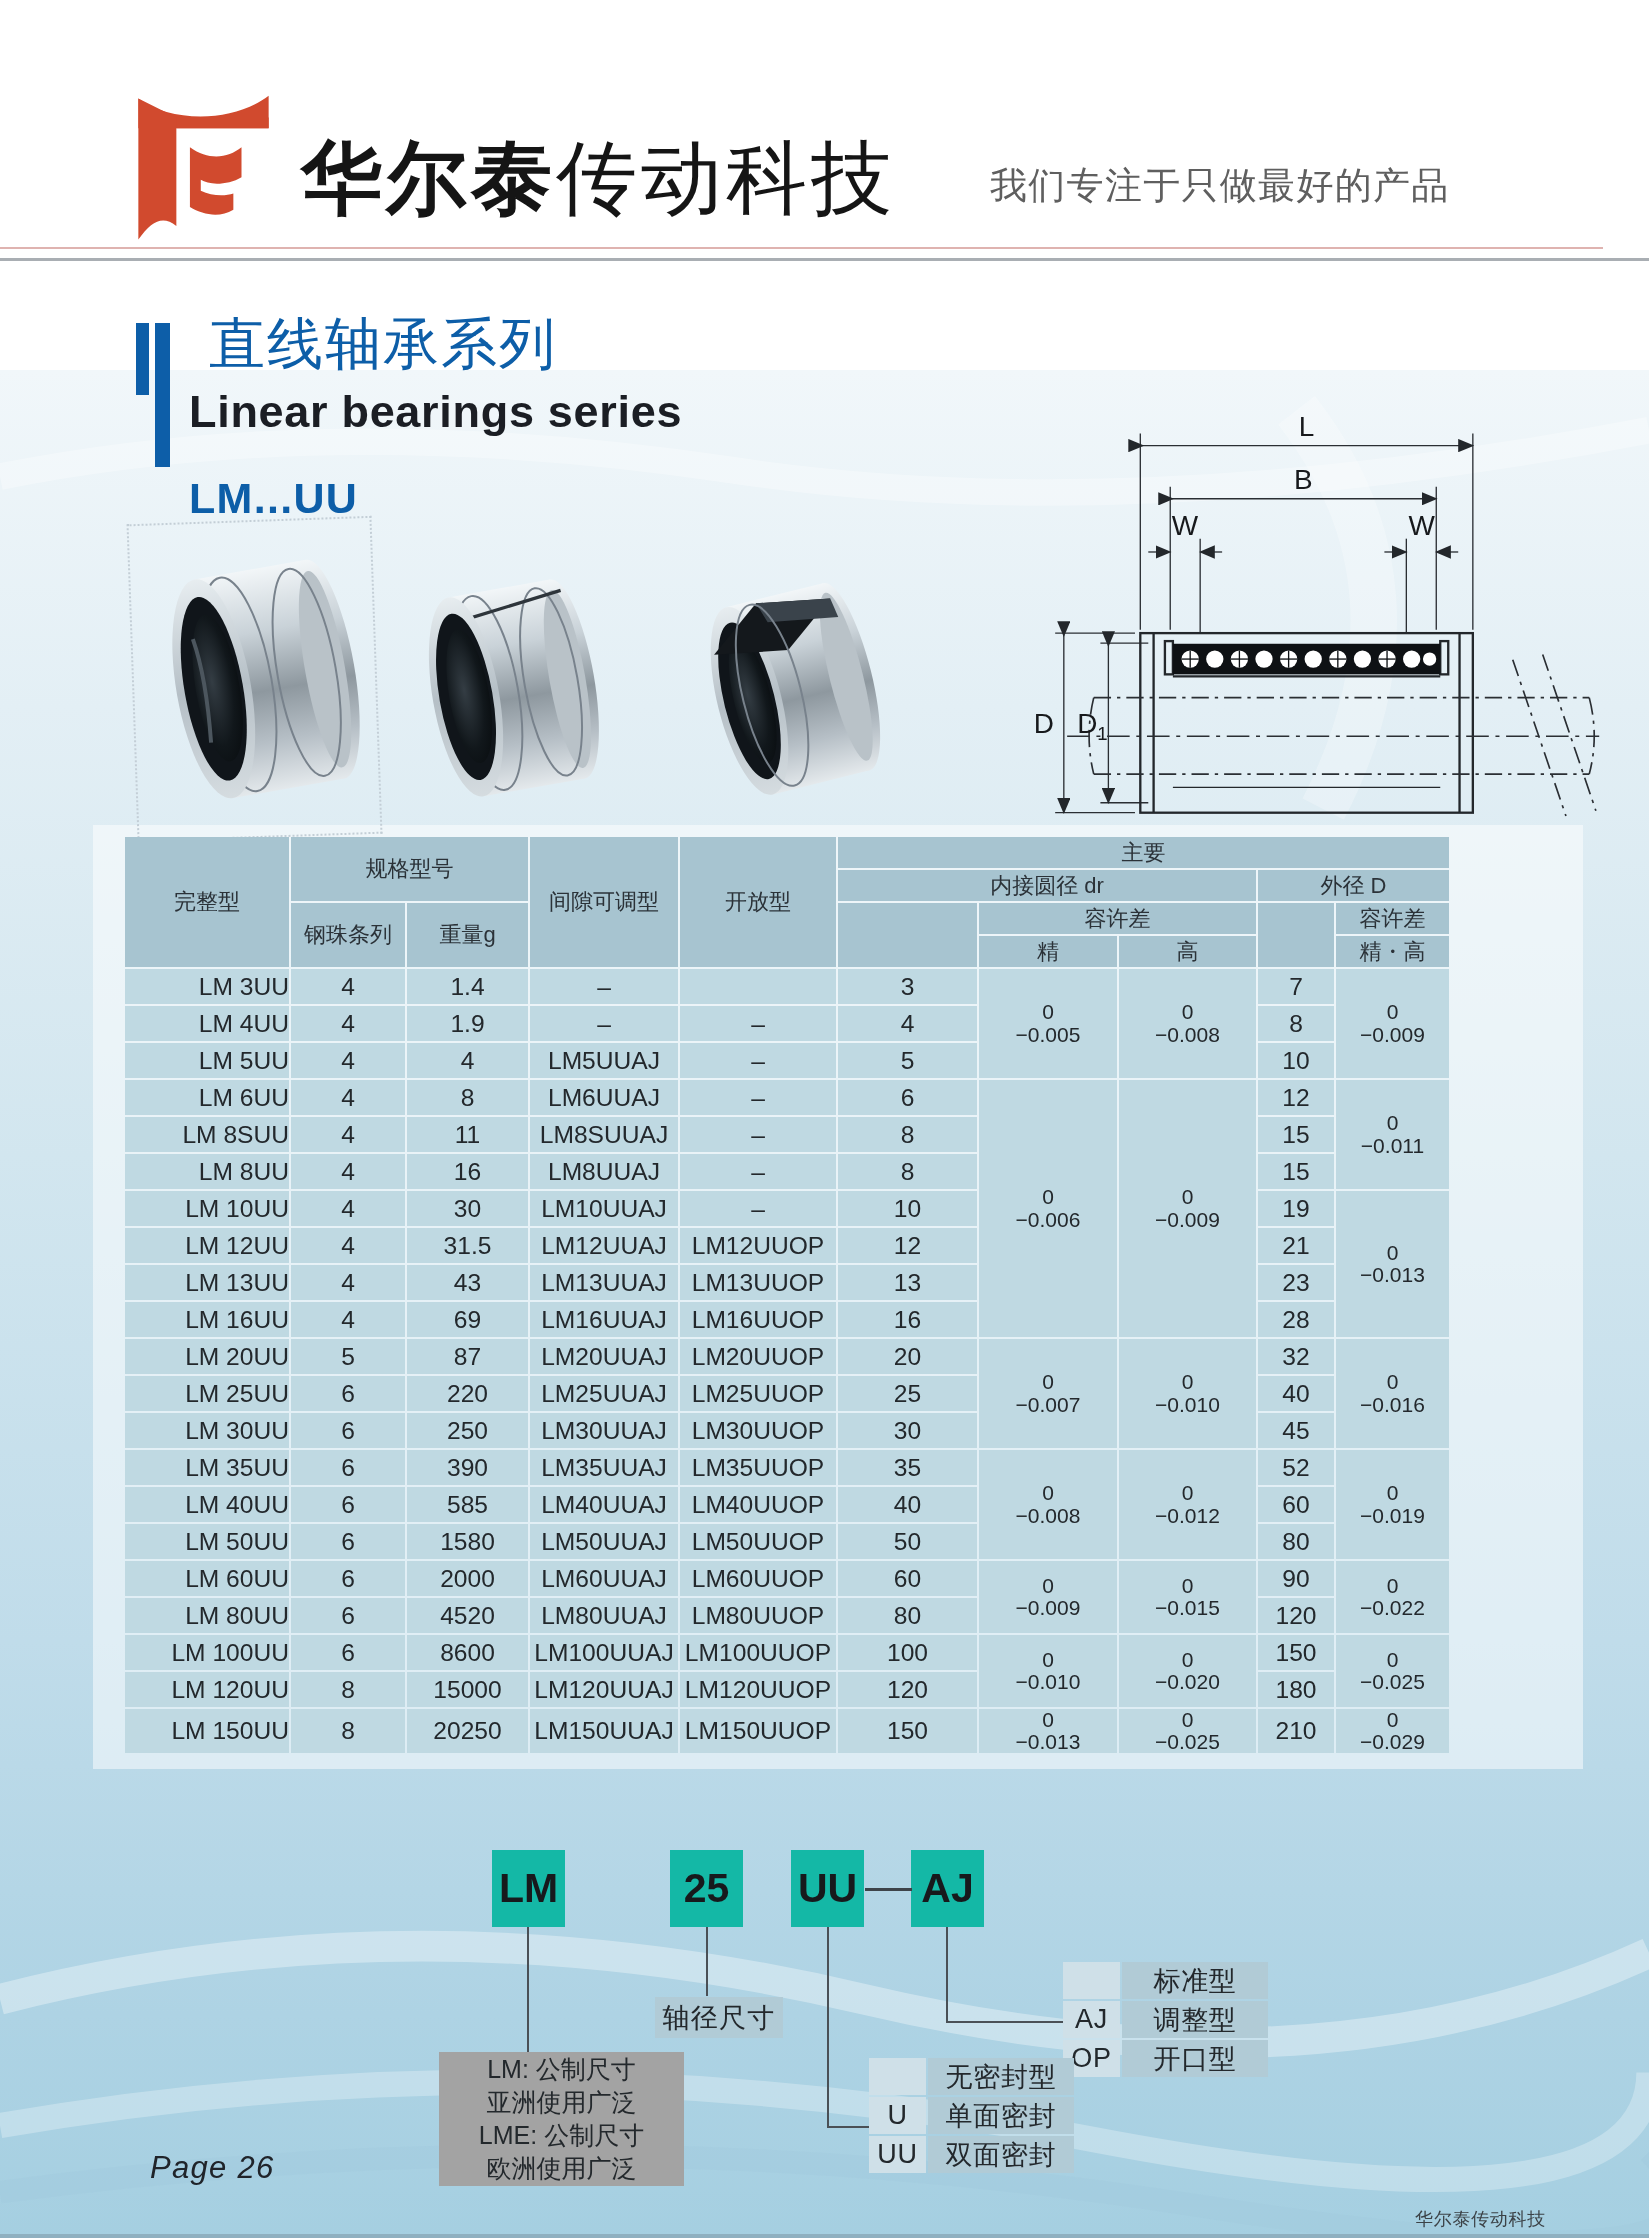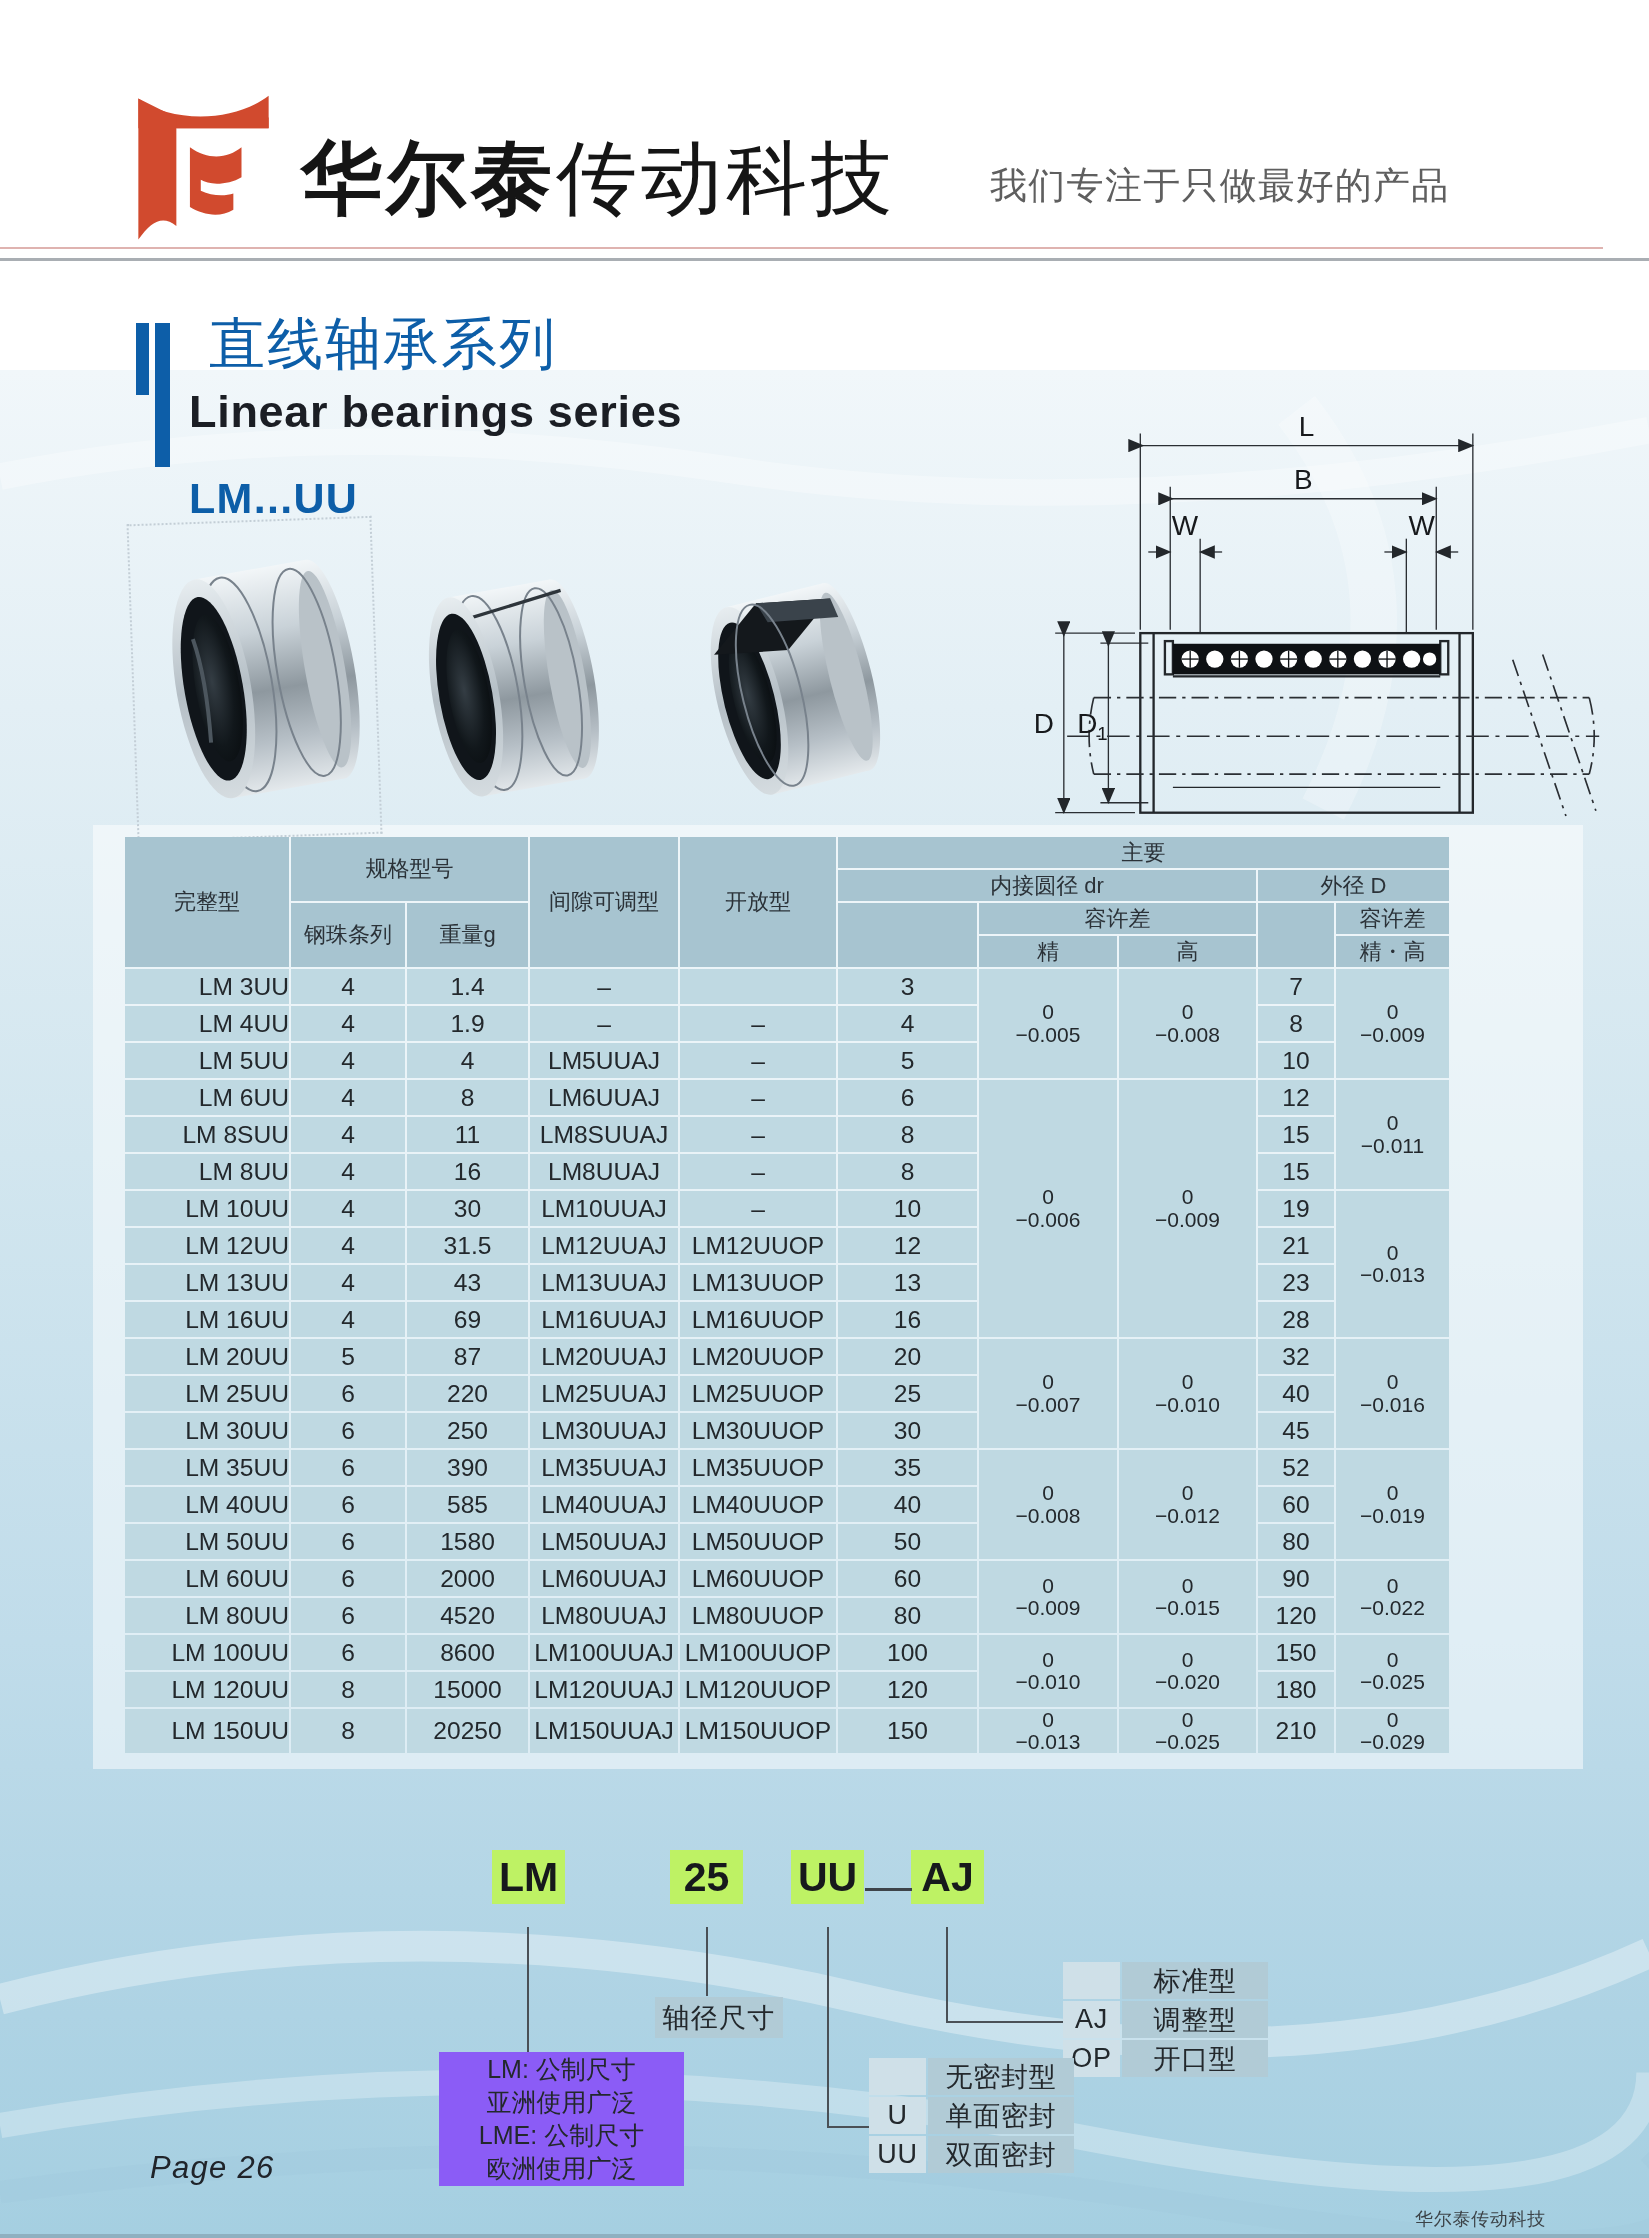--- a/index.html
+++ b/index.html
@@ -39,28 +39,28 @@
   
   table.spec{position:absolute;left:123px;top:835px;border-collapse:separate;border-spacing:2px;table-layout:fixed;}
   table.spec th{background:#a7c4d0;font-weight:400;font-size:22px;color:#2b3238;text-align:center;padding:0;}
   table.spec tr.h-row th{height:31px;}
   table.spec td{background:#bfd9e2;font-size:24.6px;color:#23282c;text-align:center;height:35px;padding:0;}
   table.spec td.c-model{text-align:right;padding-left:24px;}
   table.spec td.tol{font-size:21px;}
   table.spec td.tol div{line-height:1.05;}
 
   
-  .pn-box{position:absolute;width:73px;height:54px;background:#bef264;color:#17191c;
+  .pn-box{position:absolute;width:73px;height:77px;background:#14b8a6;color:#17191c;
     font-size:41px;font-weight:700;display:flex;align-items:center;justify-content:center;}
   .pn-dash{position:absolute;left:865px;top:1888px;width:47px;height:2.7px;background:#3e444a;}
   .vline{position:absolute;width:2px;background:#4a5056;}
   .hline{position:absolute;height:2px;background:#4a5056;}
   .pn-shaft{position:absolute;left:655px;top:1997px;width:128px;height:41px;background:#b1cbd6;
     font-size:27px;color:#23282c;display:flex;align-items:center;justify-content:center;letter-spacing:1.3px;text-align:center;}
-  .pn-desc{position:absolute;left:439px;top:2052px;width:245px;height:134px;background:#8b5cf6;
+  .pn-desc{position:absolute;left:439px;top:2052px;width:245px;height:134px;background:#a3a3a3;
     font-size:25px;color:#23282c;display:flex;flex-direction:column;justify-content:center;align-items:center;line-height:33px;}
   .legend{position:absolute;display:grid;grid-template-columns:57px 146px;gap:2px;}
   .legend .lg-cell{background:#b1cbd6;height:37px;font-size:27px;color:#23282c;
     display:flex;align-items:center;justify-content:center;letter-spacing:0.7px;}
   .legend .lg-key{background:#cfe0e8;}
 
   
   .page-no{position:absolute;left:150px;top:2150px;font-size:31px;font-style:italic;color:#20242a;letter-spacing:1.3px;text-align:right;}
   .watermark{position:absolute;left:1415px;top:2207px;font-size:18px;color:#3c4247;letter-spacing:0.7px;}
 </style>

